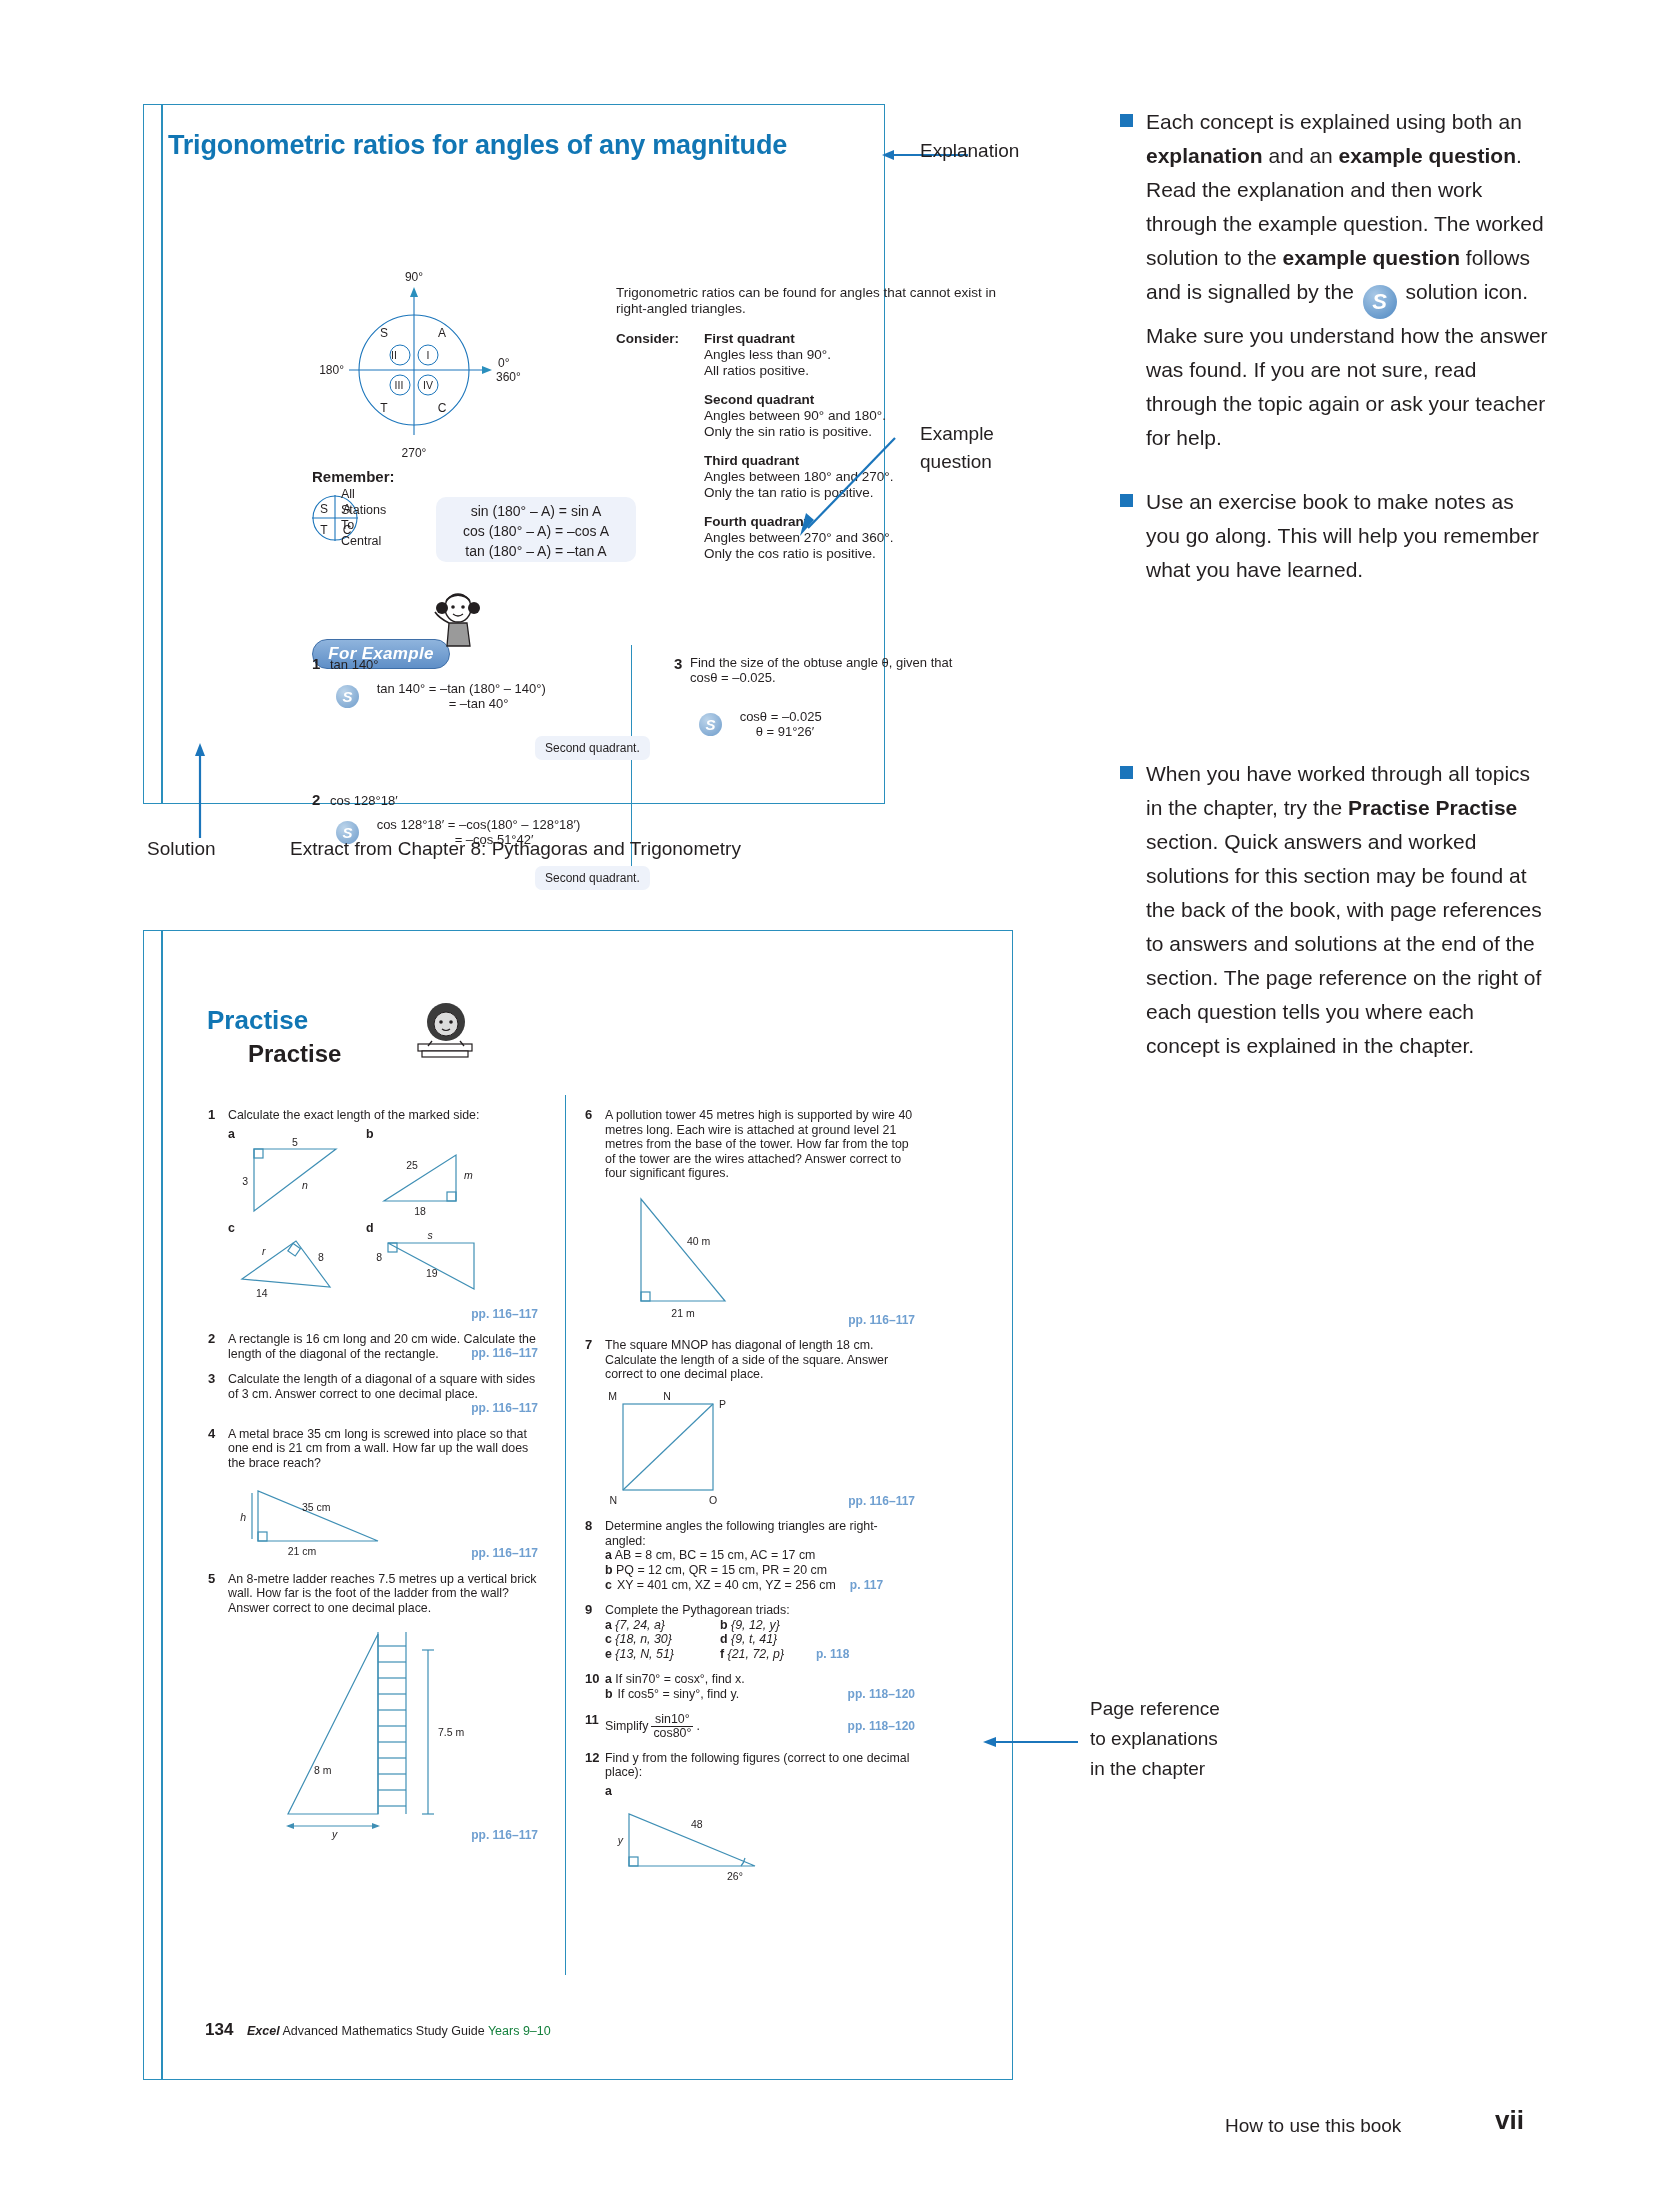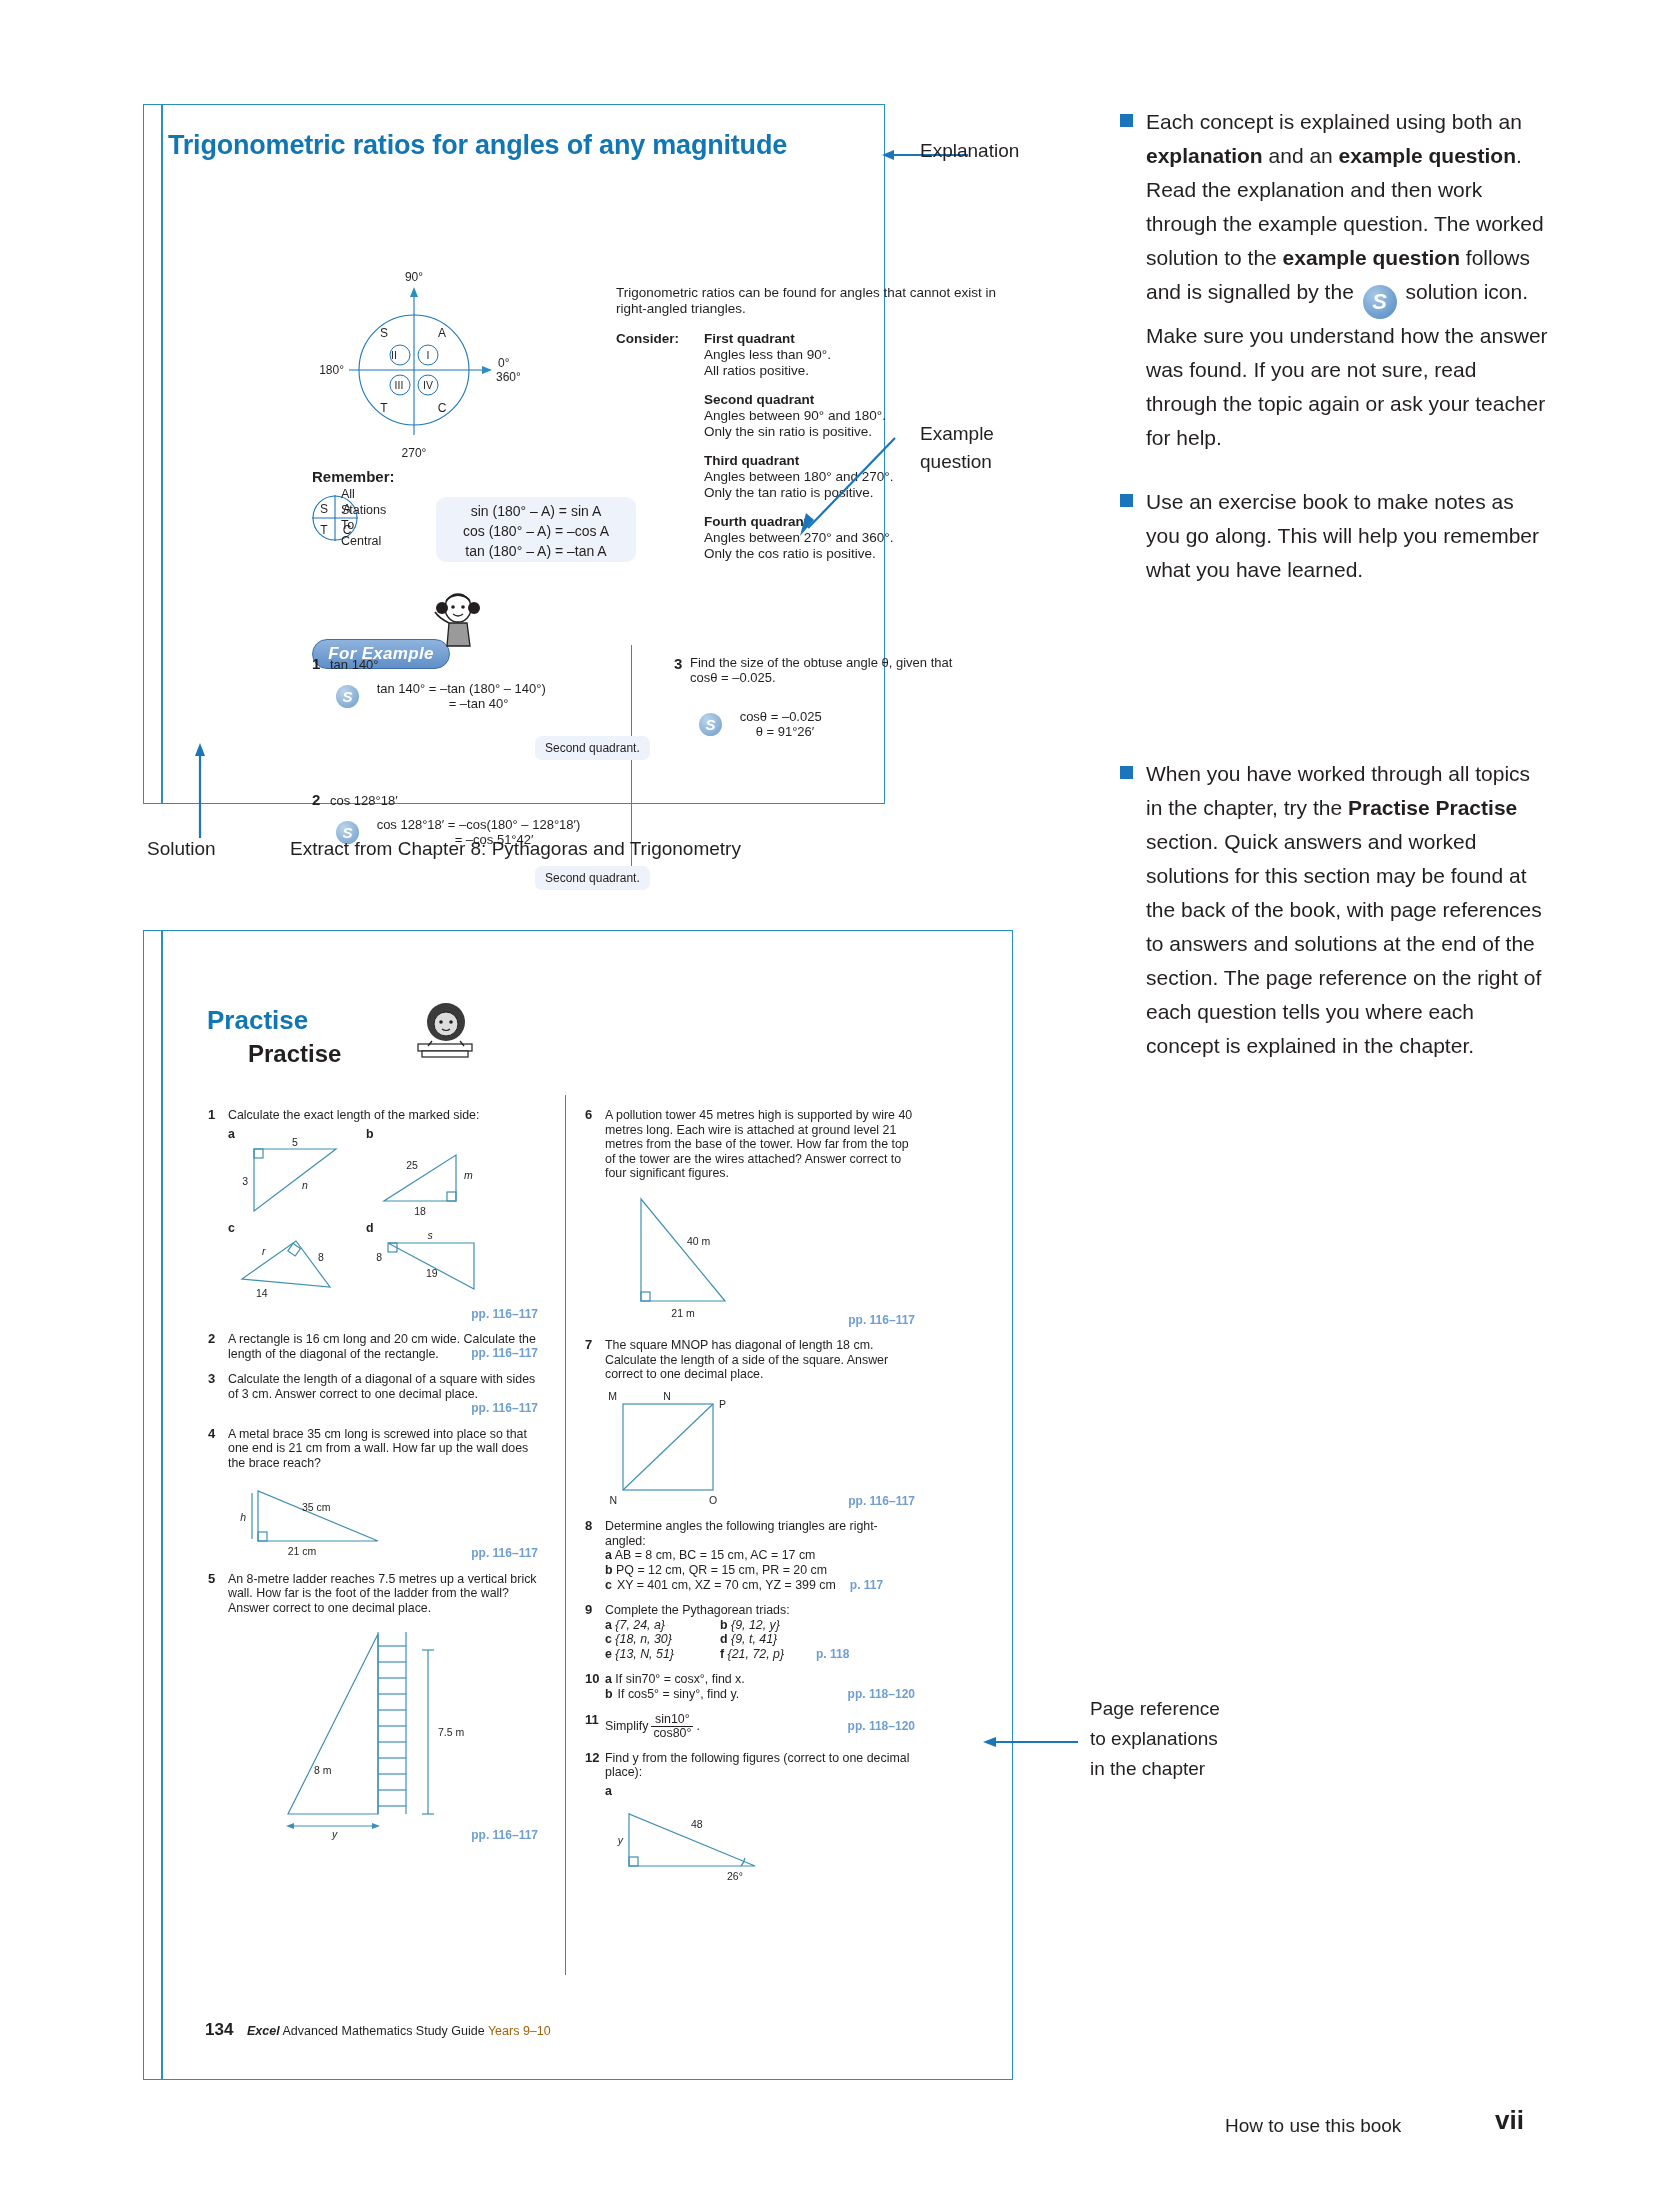--- a/index.html
+++ b/index.html
@@ -99,21 +99,21 @@
   .qitem { display:flex; margin-bottom:11px; }
   .qitem .n { flex:0 0 20px; font-weight:bold; font-size:13px; }
   .qitem .body { flex:1; }
   .pref { color:#6f9fd0; font-weight:bold; font-size:12px; }
   .prefright { text-align:right; display:block; }
   .mid-div { position:absolute; left:565px; top:1095px; width:1.2px; height:880px; background:#2a8fbd; }
 
   .footer-num { position:absolute; left:205px; top:2020px; font-size:17px; font-weight:bold; }
   .footer-txt { position:absolute; left:247px; top:2024px; font-size:12.5px; }
   .footer-txt .ex { font-weight:bold; font-style:italic; }
-  .footer-txt .yr { color:#a16207; }
+  .footer-txt .yr { color:#15803d; }
 
   .bottom-right { position:absolute; left:1225px; top:2115px; font-size:19px; }
   .pagevii { position:absolute; left:1495px; top:2105px; font-size:26px; font-weight:bold; }
 
   svg { overflow:visible; }
   .lbl { font-family:"Liberation Sans", sans-serif; font-size:12px; fill:#231f20; }
   .lbl-sm { font-family:"Liberation Sans", sans-serif; font-size:10.5px; fill:#231f20; }
   .tri { fill:none; stroke:#3f8fb5; stroke-width:1.2; }
 </style>
 </head>
@@ -476,21 +476,21 @@
     </div>
 
     <div class="qitem">
       <div class="n">8</div>
       <div class="body">
         <div>Determine angles the following triangles are right-angled:</div>
         <div><b>a</b> <span>AB = 8 cm, BC = 15 cm, AC = 17 cm</span></div>
         <div><b>b</b> <span>PQ = 12 cm, QR = 15 cm, PR = 20 cm</span></div>
         <div style="display:flex; align-items:baseline;">
           <b>c</b>
-          <span style="margin-left:5px;">XY = 401 cm, XZ = 70 cm, YZ = 399 cm</span>
+          <span style="margin-left:5px;">XY = 401 cm, XZ = 40 cm, YZ = 256 cm</span>
           <span class="pref" style="margin-left:14px;">p. 117</span>
         </div>
       </div>
     </div>
 
     <div class="qitem">
       <div class="n">9</div>
       <div class="body">
         <div>Complete the Pythagorean triads:</div>
         <div style="display:flex;">

